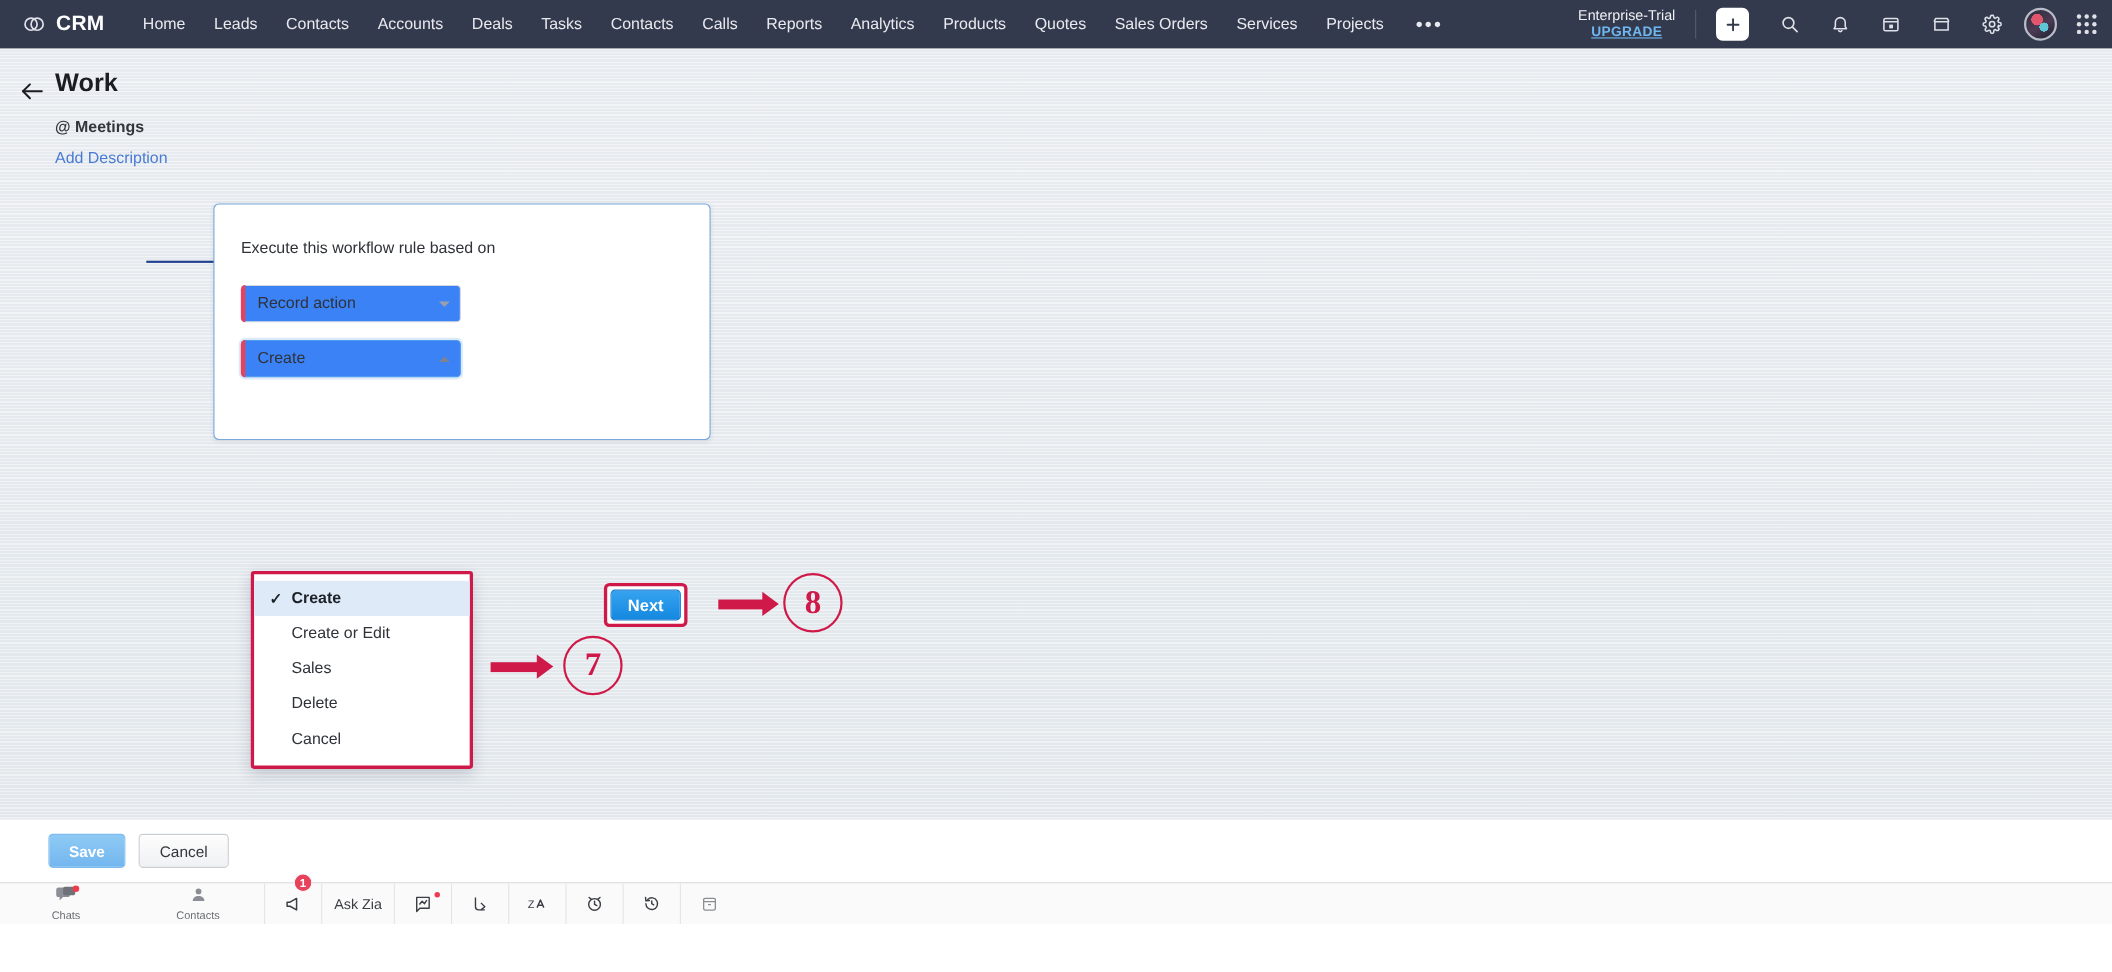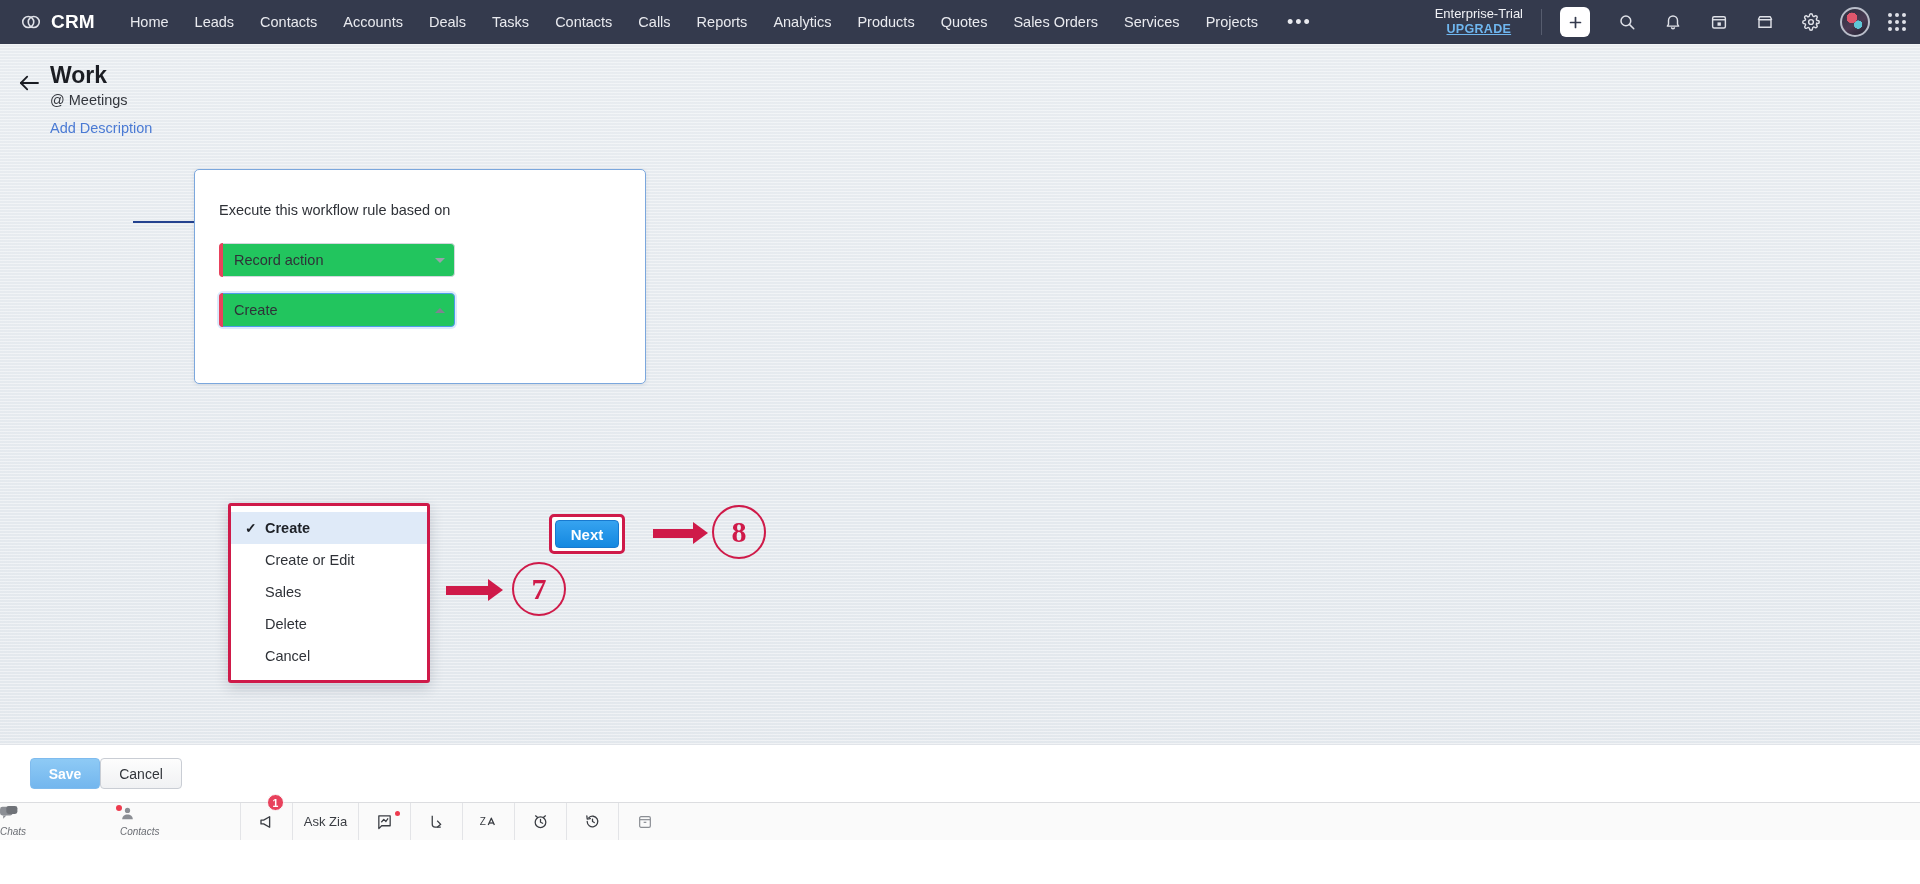--- a/index.html
+++ b/index.html
@@ -50,21 +50,21 @@
     height: 796px; position: relative;
     background:
       repeating-linear-gradient(0deg, rgba(255,255,255,.45) 0 1px, transparent 1px 3px),
       linear-gradient(180deg, #e8ecf0 0%, #e4e9ee 60%, #e2e7ec 100%);
   }
   #pagehead { padding: 18px 0 0 16px; position: relative; }
   .head-row { display: flex; align-items: flex-start; }
   .back-arrow { width: 26px; height: 26px; margin: 8px 8px 0 0; cursor: pointer;
     display: flex; align-items: center; justify-content: center; }
   .head-title { font-size: 23px; font-weight: 600; color: #1b1d23; line-height: 1.15; }
-  .head-sub { font-size: 14.5px; color: #33363d; margin-top: 4px; }
+  .head-sub { font-size: 14.5px; color: #33363d; margin-top: 20px; font-weight: bold; }
   .head-desc { font-size: 14.5px; color: #4a7ad4; margin-top: 12px; margin-left: 34px;
     cursor: pointer; }
 
   
   #flow { position: relative; margin-top: 28px; height: 480px; }
   .when-circle {
     position: absolute; left: 45px; top: 14px;
     width: 88px; height: 88px; border-radius: 50%; background: #23428f;
     color: #fff; display: flex; align-items: center; justify-content: center;
     font-size: 14px; font-weight: 700; letter-spacing: .6px; cursor: pointer;
@@ -73,22 +73,22 @@
     height: 2px; background: #23428f; }
 
   .card {
     position: absolute; left: 194px; top: 5px; width: 452px; height: 215px;
     background: #fff; border: 1px solid #7ba7dd; border-radius: 5px;
     box-shadow: 0 1px 4px rgba(40,60,90,.10);
   }
   .card-label { font-size: 14.5px; color: #2f3238; padding: 32px 0 0 24px; }
 
   .field {
-    position: absolute; left: 24px; width: 236px; height: 34px;
-    background: #22c55e; border: 1px solid #d4d7de; border-radius: 4px;
+    position: absolute; left: 24px; width: 200px; height: 34px;
+    background: #3b82f6; border: 1px solid #d4d7de; border-radius: 4px;
     display: flex; align-items: center; padding: 0 9px 0 14px; cursor: pointer;
   }
   .field:before {
     content: ""; position: absolute; left: -1px; top: -1px; bottom: -1px;
     width: 4px; background: #e8415c; border-radius: 4px 0 0 4px;
   }
   .field-a { top: 73px; }
   .field-b { top: 123px; border: 1px solid #4d9bea; box-shadow: 0 0 0 2px rgba(90,160,235,.22); }
   .field-text { font-size: 14.5px; color: #2f3238; flex: 1; }
   .caret { width: 0; height: 0; border-left: 5px solid transparent;
@@ -136,43 +136,43 @@
     border-left: 15px solid #cf1a49; border-top: 11px solid transparent;
     border-bottom: 11px solid transparent;
   }
   .arrow-8 { left: 653px; top: 365px; width: 42px; }
   .arrow-7 { left: 446px; top: 422px; width: 44px; }
 
   
   #actionbar {
     position: absolute; left: 0; right: 0; bottom: 38px; height: 58px;
     background: #fff; border-top: 1px solid #e1e4e9;
-    display: flex; align-items: center; padding-left: 30px; 
+    display: flex; align-items: center; padding-left: 44px; gap: 12px;
   }
   .btn-save {
     width: 70px; height: 31px; border-radius: 4px; border: 1px solid #7fbbee;
     background: linear-gradient(180deg,#8ecaf5 0%, #73b6ee 100%);
     color: #fff; font-size: 14px; font-weight: 600;
     display: flex; align-items: center; justify-content: center; cursor: pointer;
   }
   .btn-cancel {
     width: 82px; height: 31px; border-radius: 4px; border: 1px solid #c9cdd4;
     background: linear-gradient(180deg,#fdfdfd 0%, #f0f1f3 100%);
     color: #32353b; font-size: 14px;
     display: flex; align-items: center; justify-content: center; cursor: pointer;
   }
 
   
   #statusbar {
     position: absolute; left: 0; right: 0; bottom: 0; height: 38px;
     background: #fafafa; border-top: 1px solid #dcdde0;
     display: flex; align-items: stretch; z-index: 55;
   }
-  .sb-cell { display: flex; flex-direction: column; 
-    justify-content: center; width: 120px; cursor: pointer; position: relative; font-style: italic; }
+  .sb-cell { display: flex; flex-direction: column; align-items: center;
+    justify-content: center; width: 120px; cursor: pointer; position: relative; }
   .sb-cell-label { font-size: 10px; color: #6b6e74; margin-top: 1px; }
   .sb-chatinput { flex: 1; display: flex; align-items: center;
     border-left: 1px solid #e0e1e4; padding-left: 16px;
     font-size: 13.5px; color: #9a9ca1; cursor: text; }
   .sb-right { display: flex; align-items: stretch; }
   .sb-rb { width: 52px; display: flex; align-items: center; justify-content: center;
     border-left: 1px solid #e3e4e7; cursor: pointer; position: relative; color:#555; }
   .sb-rb.wide { width: 66px; font-size: 13px; color: #3a3d43; }
   .badge {
     position: absolute; top: -9px; right: 8px; min-width: 17px; height: 17px;

